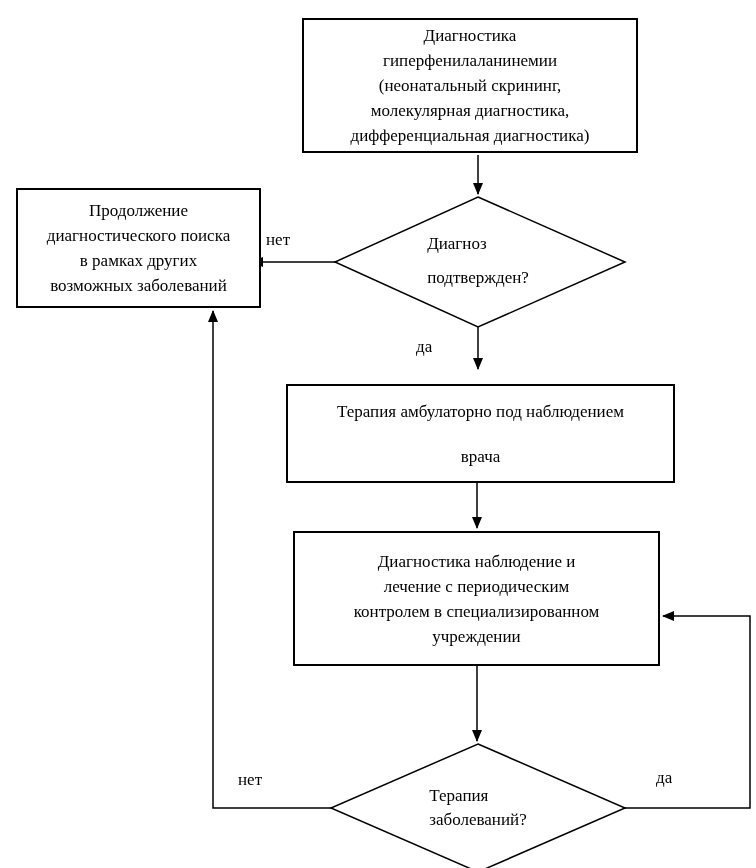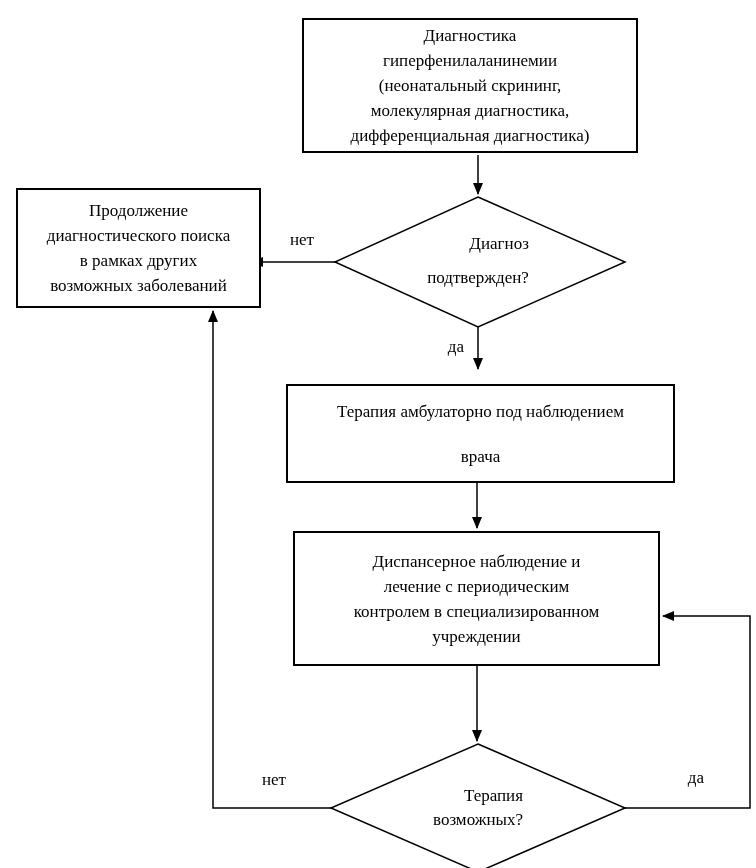--- a/index.html
+++ b/index.html
@@ -33,34 +33,34 @@
   }
   #node-top        { left: 302px; top: 5px;   width: 336px; height: 135px; }
   #node-left       { left: 16px;   top: 175px; width: 245px; height: 120px; }
   #node-therapy    { left: 286px; top: 371px; width: 389px; height: 99px; line-height: 45px; }
   #node-dispensary { left: 293px; top: 518px; width: 367px; height: 135px; }
   .diamond-text {
     position: absolute;
     display: flex;
     align-items: center;
     justify-content: center;
-    text-align: right;
+    text-align: left;
     white-space: pre-line;
     font-size: 17px;
     background: transparent;
   }
   #dtext-diagnosis { left: 355px; top: 194px; width: 246px; height: 108px; line-height: 34px; }
   #dtext-therapy   { left: 378px; top: 759px; width: 200px; height: 72px;  line-height: 24px; }
   .edge-label {
     position: absolute;
     width: 48px;
     height: 22px;
     font-size: 17px;
     line-height: 22px;
-    text-align: right;
+    text-align: left;
     background: transparent;
   }
   #label-no-1  { left: 266px; top: 216px; }
   #label-yes-1 { left: 416px; top: 323px; }
   #label-no-2  { left: 238px; top: 756px; }
   #label-yes-2 { left: 656px; top: 754px; }
 </style>
 </head>
 <body>
 
@@ -99,30 +99,30 @@
 дифференциальная диагностика)</div>
 
   <div class="node" id="node-left">Продолжение
 диагностического поиска
 в рамках других
 возможных заболеваний</div>
 
   <div class="node" id="node-therapy">Терапия амбулаторно под наблюдением
 врача</div>
 
-  <div class="node" id="node-dispensary">Диспансерное наблюдение и
+  <div class="node" id="node-dispensary">Диагностика наблюдение и
 лечение с периодическим
 контролем в специализированном
 учреждении</div>
 
   <div class="diamond-text" id="dtext-diagnosis">Диагноз
 подтвержден?</div>
 
   <div class="diamond-text" id="dtext-therapy">Терапия
-возможных?</div>
+заболеваний?</div>
 
   <div class="edge-label" id="label-no-1">нет</div>
 
   <div class="edge-label" id="label-yes-1">да</div>
 
   <div class="edge-label" id="label-no-2">нет</div>
 
   <div class="edge-label" id="label-yes-2">да</div>
 
 </div>

